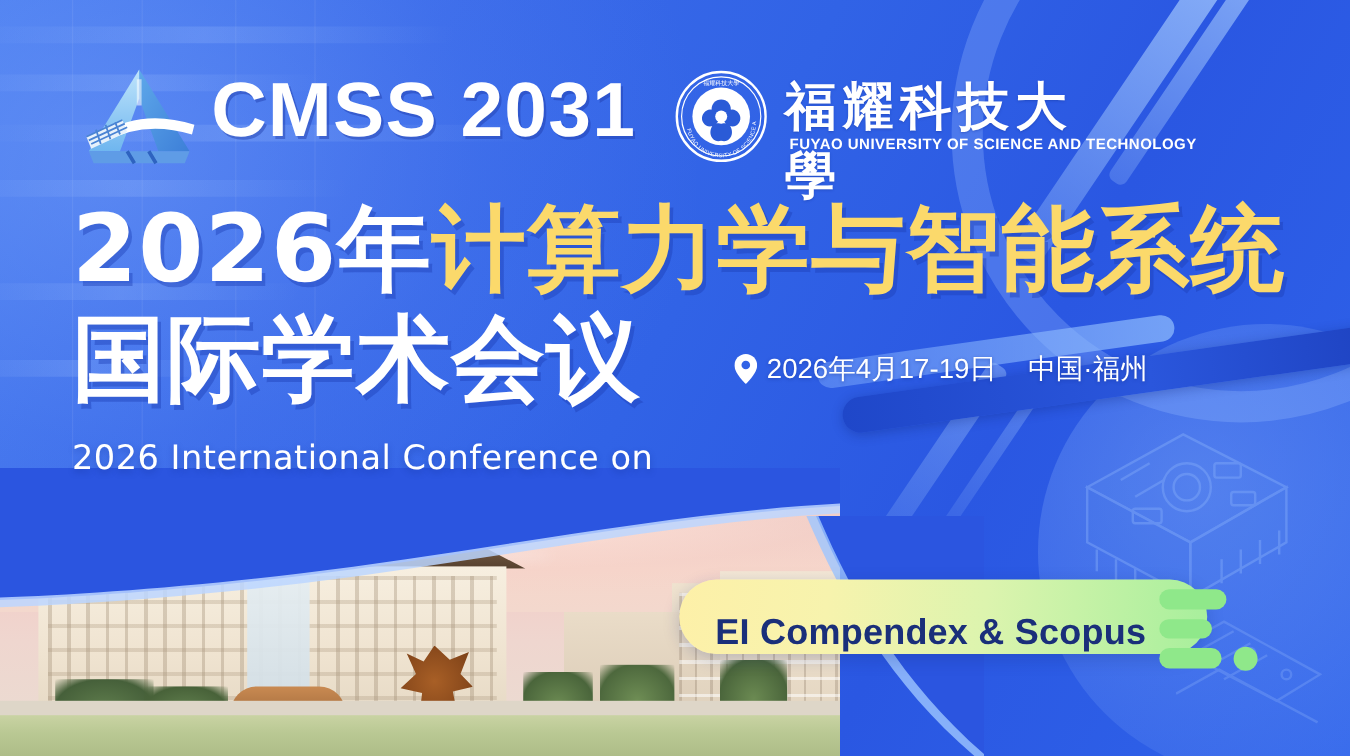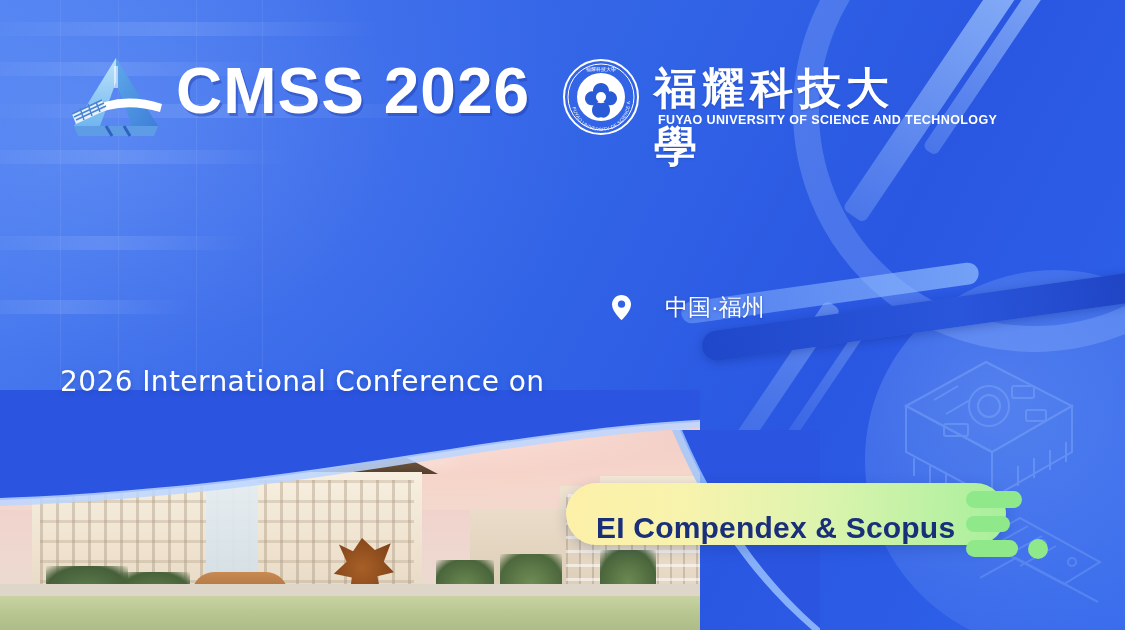--- a/index.html
+++ b/index.html
@@ -296,21 +296,21 @@
       <path d="M52 14 L56 14 L56 36 L52 36 Z" fill="#ffffff" opacity=".55"></path>
       <path d="M12 74 L96 74 L92 84 L16 84 Z" fill="#5f9ce6"></path>
       <path d="M44 74 L50 84 M62 74 L68 84" stroke="#2e63c0" stroke-width="3"></path>
       <path d="M22 60 Q56 38 100 52 L98 60 Q58 48 26 66 Z" fill="#ffffff"></path>
       <path d="M10 62 L40 48 L44 58 L14 72 Z" fill="#e7f1fb"></path>
       <path d="M10 62 L40 48 M14 68 L44 54 M12 65 L42 51" stroke="#4a84d4" stroke-width="1.5"></path>
       <path d="M18 56 L22 68 M26 52 L30 64 M34 50 L38 60" stroke="#4a84d4" stroke-width="1.5"></path>
     </svg>
   </div>
 
-  <div class="cmss-title">CMSS 2026</div>
+  <div class="cmss-title">CMSS 2031</div>
 
   <div class="uni-block">
     <div class="uni-seal">
       <svg width="78" height="78" viewBox="0 0 78 78">
         <circle cx="39" cy="39" r="37" fill="none" stroke="#ffffff" stroke-width="2"></circle>
         <circle cx="39" cy="39" r="33" fill="none" stroke="#ffffff" stroke-width="1"></circle>
         <circle cx="39" cy="39" r="24" fill="#ffffff"></circle>
         <g fill="#2a5bd7">
           <path d="M39 25 c-5 0-8 4-8 8 0 4 4 6 8 6 4 0 8-2 8-6 0-4-3-8-8-8 z"></path>
           <path d="M27 34 c-4 2-5 7-3 10 2 4 7 4 10 2 3-2 4-6 2-9-2-3-6-5-9-3 z"></path>
@@ -325,28 +325,37 @@
         <path id="sealArc" d="M10 44 a29 29 0 0 0 58 0" fill="none"></path>
         <text font-size="4.6" fill="#ffffff" letter-spacing="0.3">
           <textPath href="#sealArc" startOffset="6%">FUYAO UNIVERSITY OF SCIENCE AND TECHNOLOGY</textPath>
         </text>
       </svg>
     </div>
     <div class="uni-cn">福耀科技大學</div>
     <div class="uni-en">FUYAO UNIVERSITY OF SCIENCE AND TECHNOLOGY</div>
   </div>
 
+  <div class="cn-title">
+    <span class="cn-l1">
+      <span class="cn-white">2026年</span><span class="cn-gold">计算力学与智能系统</span>
+    </span>
+    <span class="cn-l2">
+      <span class="cn-white">国际学术会议</span>
+    </span>
+  </div>
 
   <div class="meta">
     <span class="pin">
       <svg width="19" height="25" viewBox="0 0 19 25">
         <path d="M9.5 0 C4.3 0 0 4.2 0 9.4 C0 16.4 9.5 25 9.5 25 C9.5 25 19 16.4 19 9.4 C19 4.2 14.7 0 9.5 0 Z" fill="#ffffff"></path>
         <circle cx="9.5" cy="9.2" r="3.6" fill="#3163e6"></circle>
       </svg>
     </span>
+    <span>2026年4月17-19日</span>
     <span class="meta-gap"></span>
     <span>中国·福州</span>
   </div>
 
   <div class="en-title">
     <div>2026 International Conference on</div>
   </div>
 
   <div class="badge">
     <span class="badge-text">EI Compendex &amp; Scopus</span>

